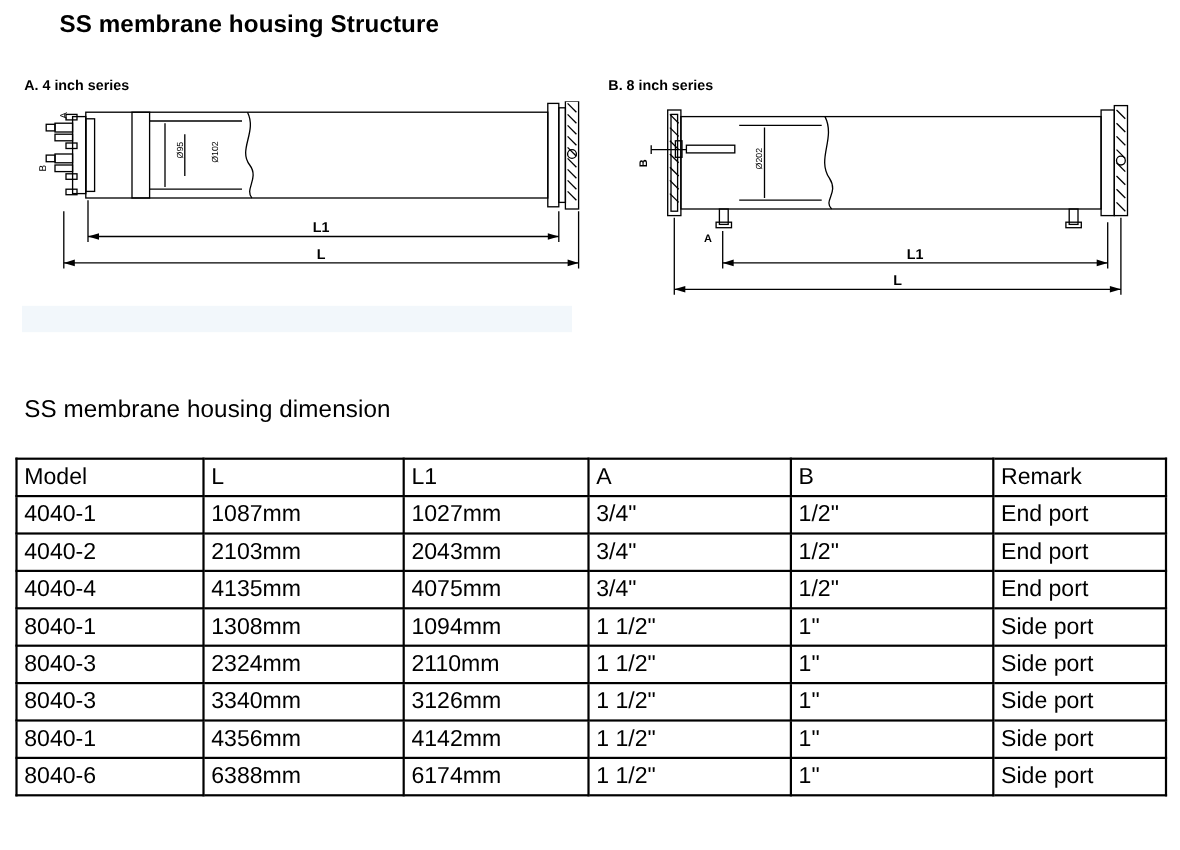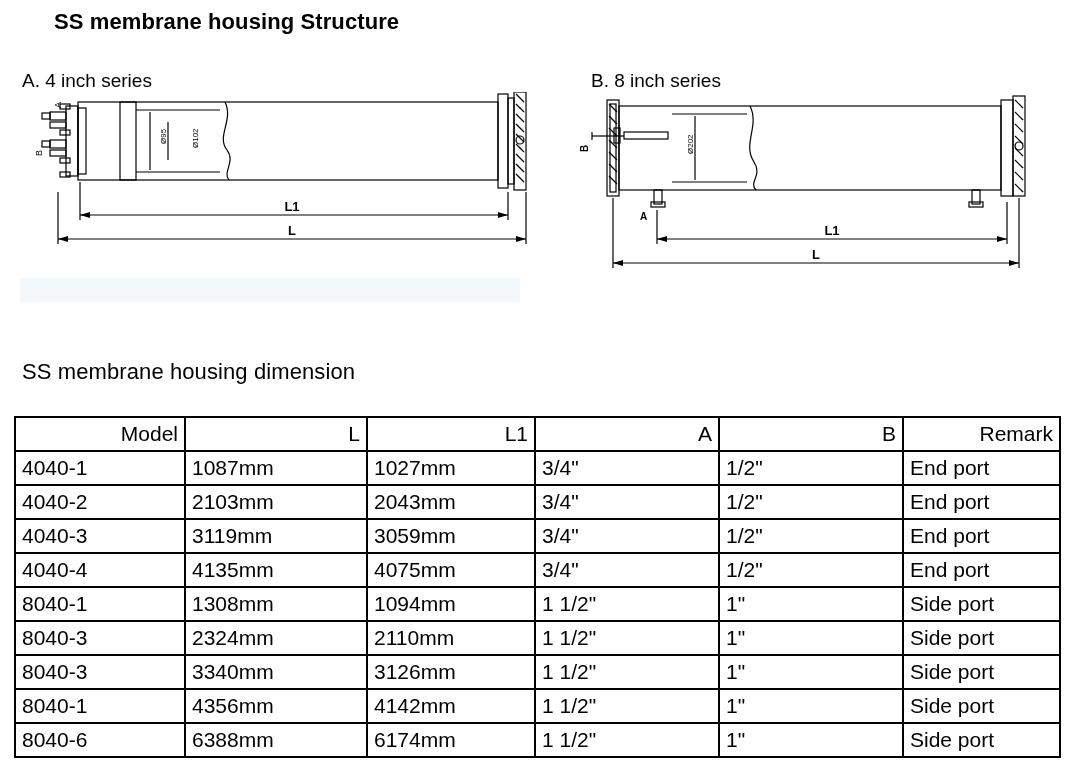--- a/index.html
+++ b/index.html
@@ -32,25 +32,25 @@
   .title-2 {
     position: absolute;
     left: 22px;
     top: 359px;
     font-size: 22px;
     font-weight: normal;
     letter-spacing: 0.1px;
   }
   .fig-caption {
     position: absolute;
-    font-size: 19px;
-    font-weight: normal;
+    font-size: 13px;
+    font-weight: bold;
   }
   .fig-a-caption { left: 22px; top: 70px; }
-  .fig-b-caption { left: 553px; top: 70px; margin-left: 38px; }
+  .fig-b-caption { left: 553px; top: 70px; }
 
   .figure {
     position: absolute;
   }
   .fig-a { left: 20px; top: 92px; width: 520px; height: 200px; }
   .fig-b { left: 552px; top: 92px; width: 510px; height: 200px; }
 
   .fig-a-tint {
     position: absolute;
     left: 20px;
@@ -70,21 +70,21 @@
   }
   table.dim th, table.dim td {
     border: 2px solid #000000;
     font-size: 21px;
     font-weight: normal;
     height: 28px;
     padding: 2px 6px;
     line-height: 1.05;
   }
   table.dim th {
-    text-align: right;
+    text-align: left;
   }
   table.dim td {
     text-align: left;
   }
   table.dim td.c {
     text-align: left;
   }
   col.c-model { width: 170px; }
   col.c-l { width: 182px; }
   col.c-l1 { width: 168px; }
@@ -287,28 +287,20 @@
       </tr>
       <tr>
         <td>4040-2</td>
         <td class="c">2103mm</td>
         <td class="c">2043mm</td>
         <td>3/4"</td>
         <td>1/2"</td>
         <td>End port</td>
       </tr>
       <tr>
-        <td>4040-3</td>
-        <td class="c">3119mm</td>
-        <td class="c">3059mm</td>
-        <td>3/4"</td>
-        <td>1/2"</td>
-        <td>End port</td>
-      </tr>
-      <tr>
         <td>4040-4</td>
         <td class="c">4135mm</td>
         <td class="c">4075mm</td>
         <td>3/4"</td>
         <td>1/2"</td>
         <td>End port</td>
       </tr>
       <tr>
         <td>8040-1</td>
         <td class="c">1308mm</td>

